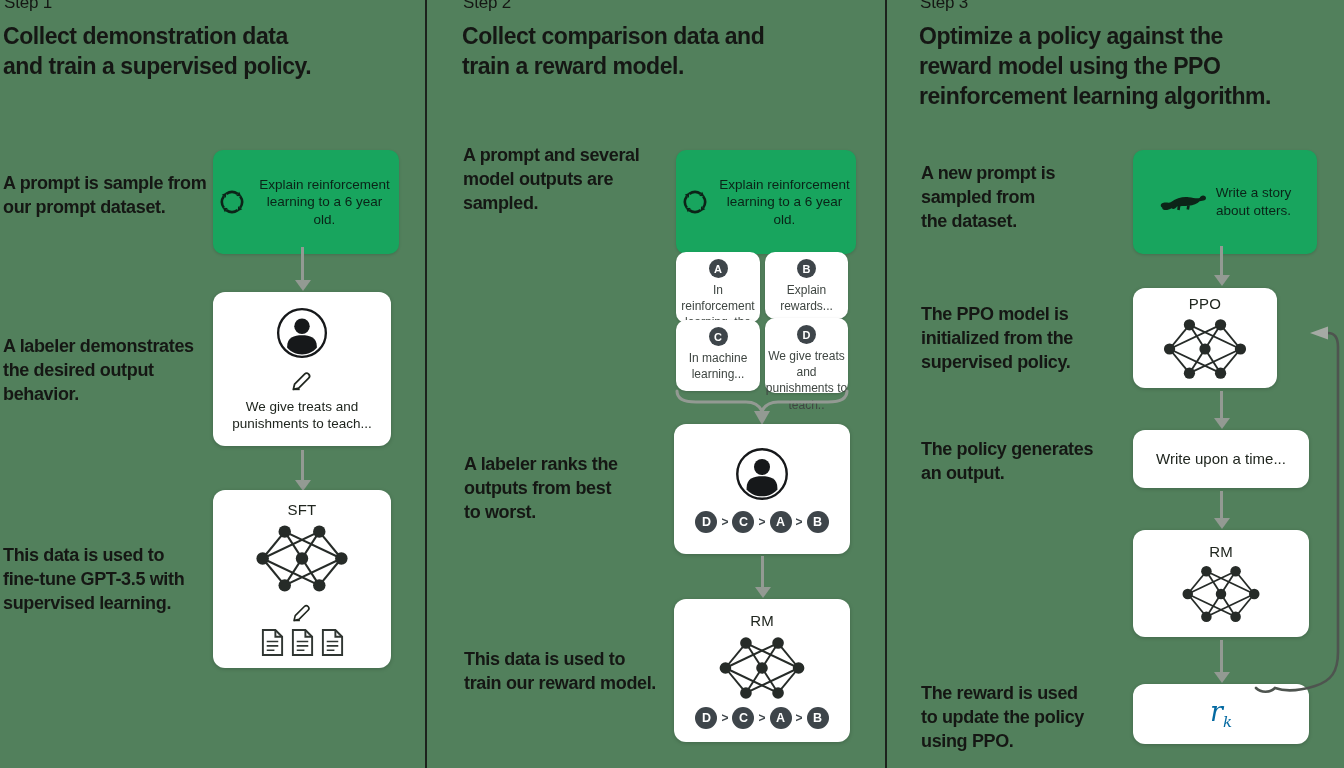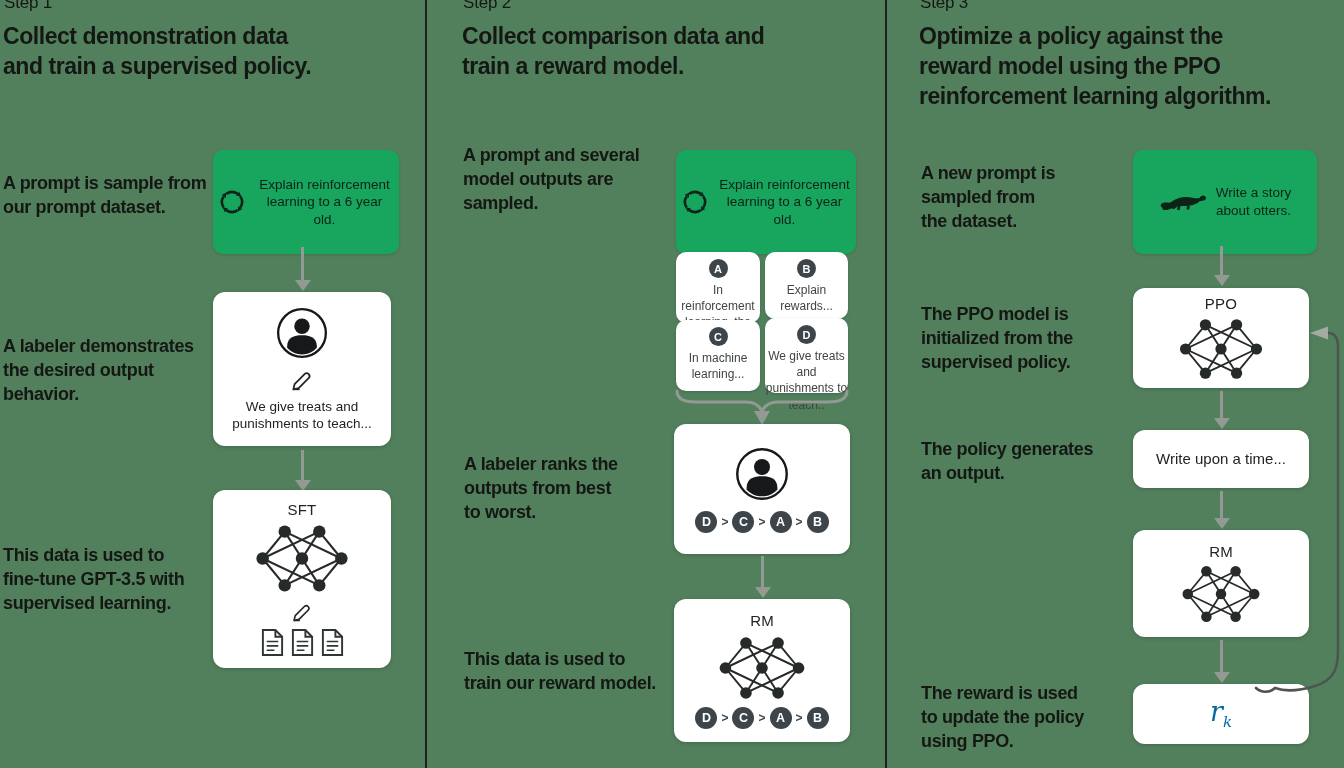--- a/index.html
+++ b/index.html
@@ -300,21 +300,21 @@
       </span>
     <div class="prompt-text">Write a story
 about otters.</div>
   </div>
 
   <div class="v-arrow" style="left:1213px;top:246px;height:40px;">
       <div class="shaft"></div>
       <div class="head"></div>
     </div>
 
-  <div class="card" style="left:1133px;top:288px;width:176px;height:100px;gap:5px;">
+  <div class="card" style="left:1133px;top:288px;width:144px;height:100px;gap:5px;">
     <div class="model-title">PPO</div>
     <span>
         <svg width="88" height="64" viewBox="0 0 100 74">
           <use href="#nn"></use>
         </svg>
       </span>
   </div>
 
   <div class="v-arrow" style="left:1213px;top:391px;height:38px;">
       <div class="shaft"></div>

